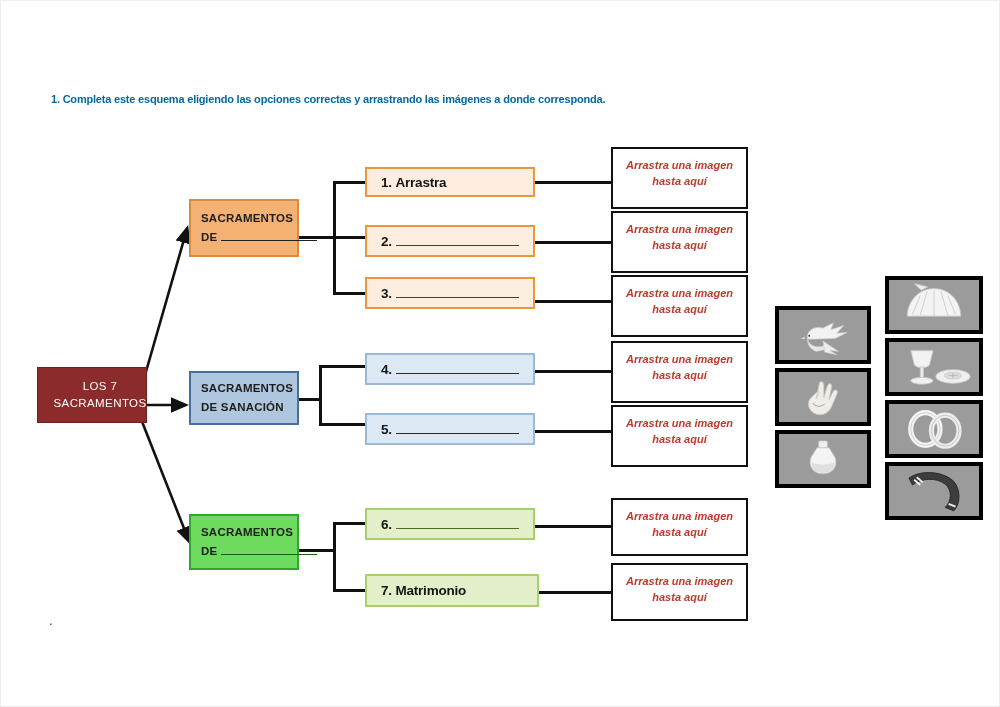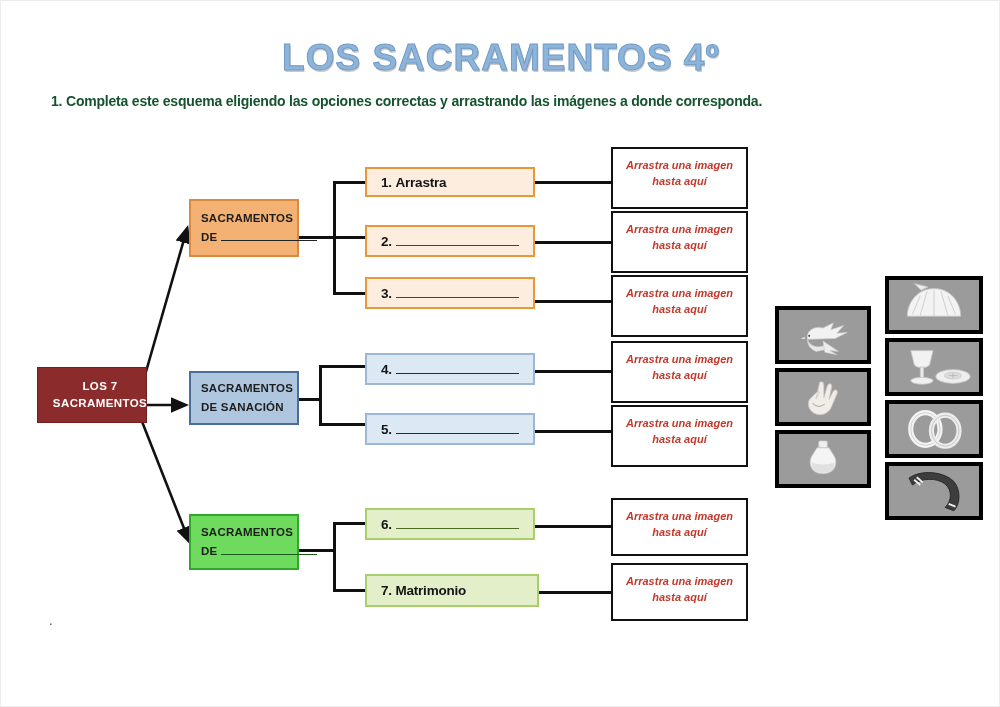--- a/index.html
+++ b/index.html
@@ -33,23 +33,23 @@
     letter-spacing: 1px;
     color: #8FB4DA;
     -webkit-text-stroke: 1px #6E9BC6;
     text-shadow: 1px 2px 0 #c9c9c9;
     white-space: nowrap;
   }
   #instruction {
     position: absolute;
     left: 50px;
     top: 92px;
-    font-size: 14px;
-    font-weight: bold;
-    color: #14532d;
+    font-size: 11px;
+    font-weight: bold;
+    color: #0369a1;
     letter-spacing: -0.2px;
     white-space: nowrap;
   }
   #dot-mark {
     position: absolute;
     left: 48px;
     top: 612px;
     font-size: 13px;
     color: #3b3b3b;
   }
@@ -63,21 +63,21 @@
     justify-content: center;
     z-index: 3;
   }
 
   
   #root-node {
     background: #8C2B2B;
     border: 1px solid #6d2020;
     color: #ffffff;
     font-size: 11.5px;
-    font-weight: bold;
+    font-weight: normal;
     letter-spacing: 0.4px;
     text-align: center;
     align-items: center;
     line-height: 17px;
     padding-left: 16px;
   }
 
   
   .cat {
     border-width: 2px;
@@ -177,21 +177,20 @@
     z-index: 3;
     overflow: hidden;
   }
   .thumb svg { display: block; width: 100%; height: 100%; }
 </style>
 </head>
 <body>
 
 <div id="page">
 
-  <div id="title">LOS SACRAMENTOS 4º</div>
   <div id="instruction">1. Completa este esquema eligiendo las opciones correctas y arrastrando las imágenes a donde corresponda.</div>
   <div id="dot-mark">.</div>
 
   <div class="hline" style="left:298px; top:235px; width:36px;"></div>
   <div class="vline" style="left:332px; top:180px; height:113px;"></div>
   <div class="hline" style="left:332px; top:180px; width:32px;"></div>
   <div class="hline" style="left:332px; top:235px; width:32px;"></div>
   <div class="hline" style="left:332px; top:291px; width:32px;"></div>
 
   <div class="hline" style="left:298px; top:397px; width:22px;"></div>

